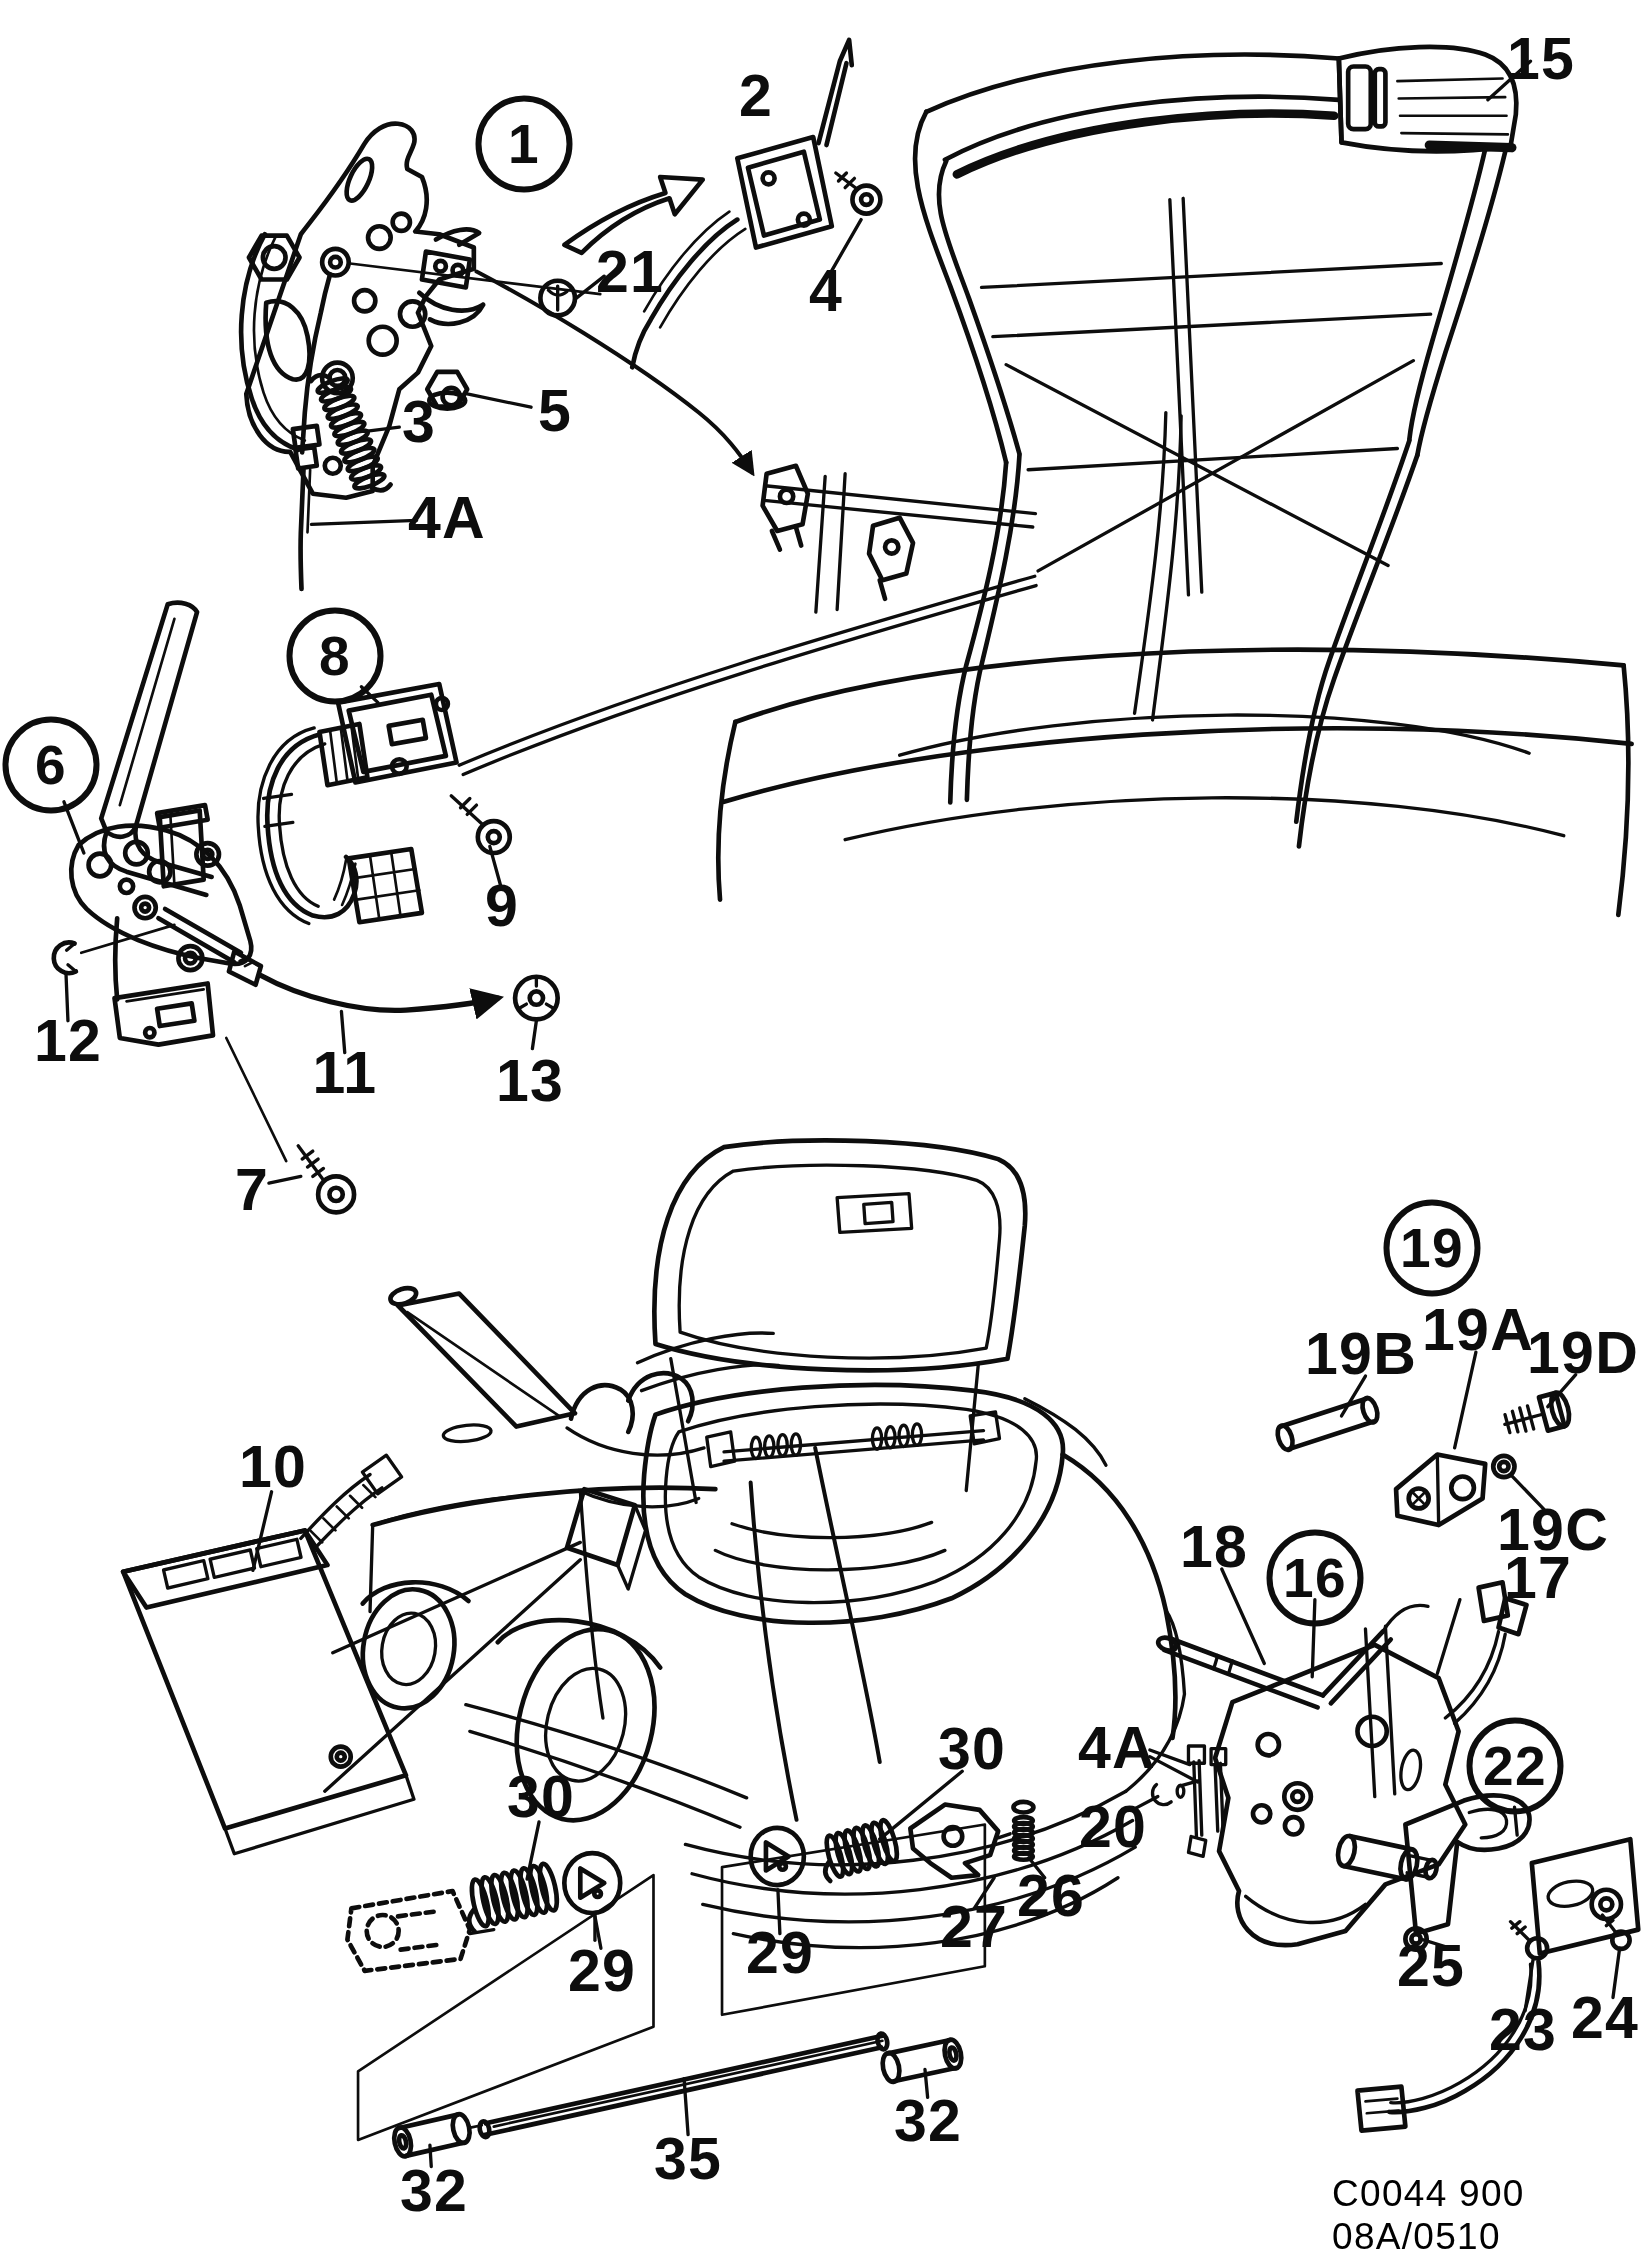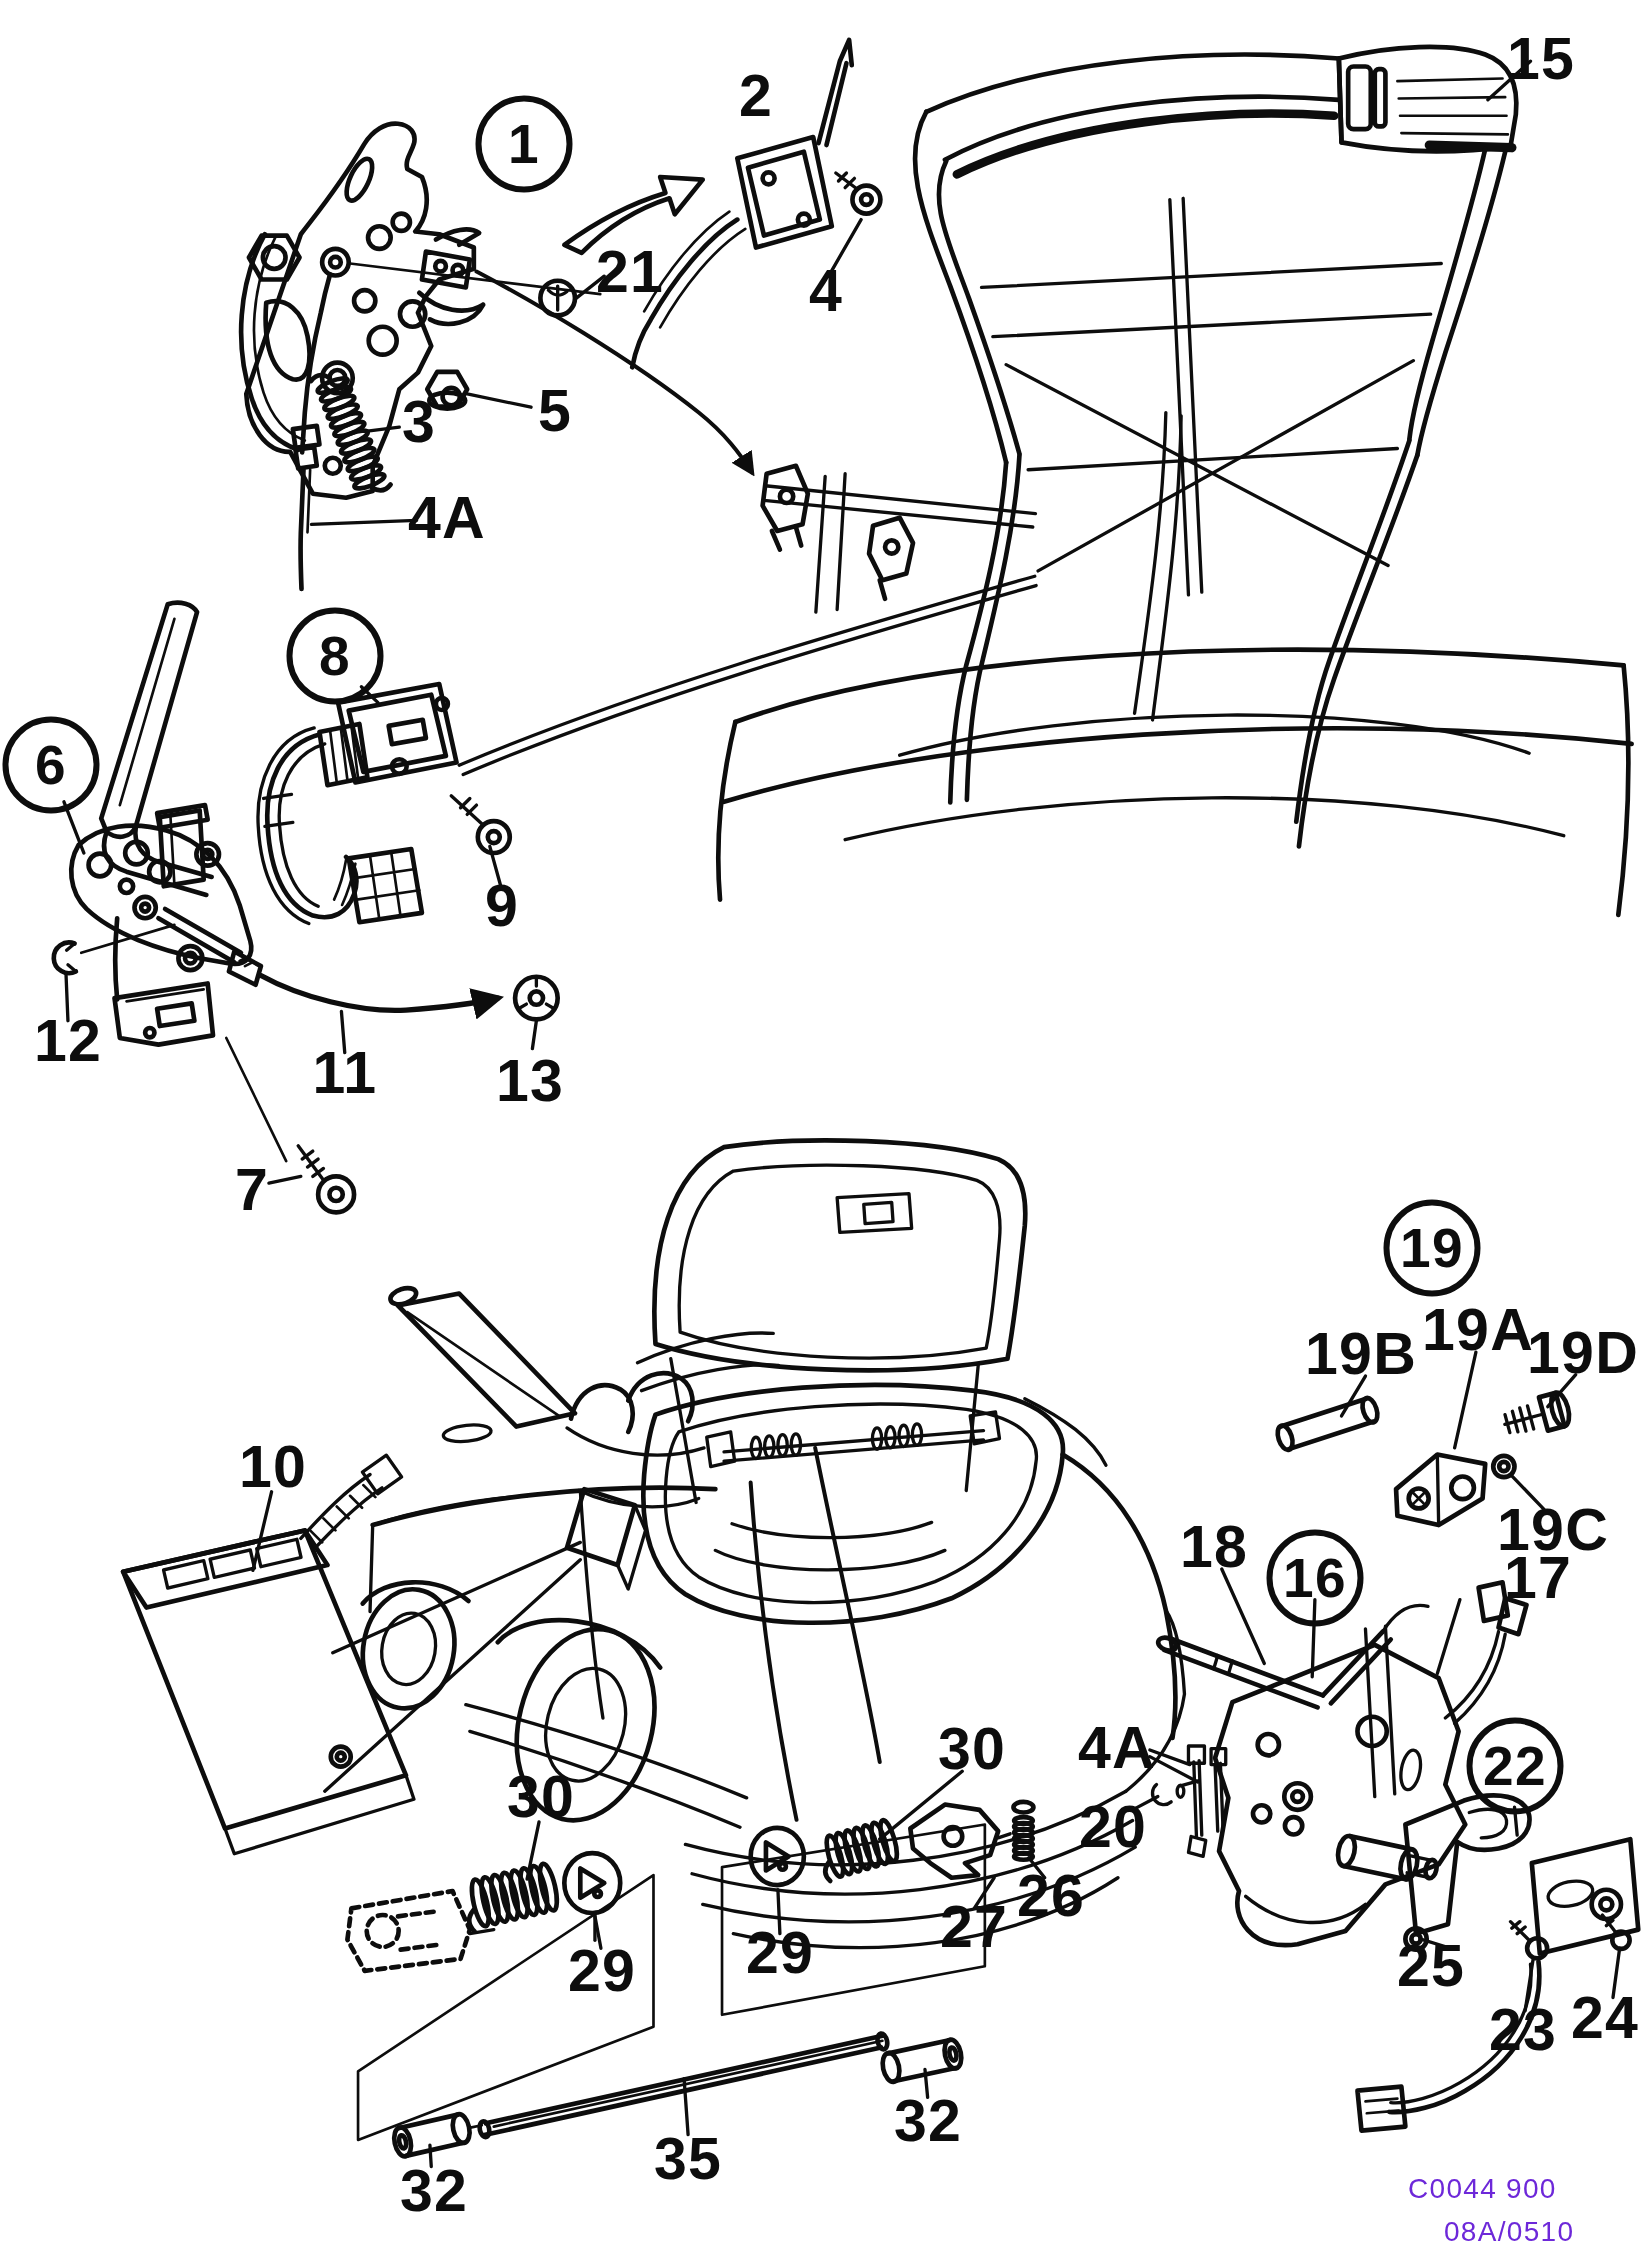--- a/index.html
+++ b/index.html
@@ -4,22 +4,22 @@
 <style>
   html,body{margin:0;padding:0;background:#ffffff;}
   #stage{position:relative;width:1645px;height:2261px;background:#ffffff;overflow:hidden;
          font-family:"Liberation Sans",sans-serif;}
   svg.diagram{position:absolute;left:0;top:0;width:1645px;height:2261px;}
   #callout-layer{position:absolute;left:0;top:0;width:1645px;height:2261px;}
   .callout{position:absolute;transform:translate(-50%,-50%);color:#0d0d0d;
            font-weight:bold;font-size:59px;letter-spacing:1.3px;white-space:nowrap;line-height:1;}
   .callout.circled{width:85px;height:85px;border:6px solid #0d0d0d;border-radius:50%;
            display:flex;align-items:center;justify-content:center;font-size:55px;background:transparent;}
-  .figure-code{position:absolute;left:1408px;color:#6d28d9;font-size:28px;letter-spacing:1.3px;}
-  #fc1{top:2173px;} #fc2{top:2216px;margin-left:36px;}
+  .figure-code{position:absolute;left:1332px;color:#000000;font-size:37px;letter-spacing:1.3px;}
+  #fc1{top:2173px;} #fc2{top:2216px;}
 </style>
 </head>
 <body>
 
 <div id="stage">
 
 <svg class="diagram" viewBox="0 0 2472 3398" fill="none" stroke="#0d0d0d" stroke-width="7" stroke-linecap="round" stroke-linejoin="round">
   <defs>
     <marker id="arw" viewBox="0 0 10 10" refX="8" refY="5" markerWidth="6" markerHeight="6" orient="auto-start-reverse">
       <path d="M0,0 L10,5 L0,10 z" fill="#0d0d0d" stroke="none"></path>

